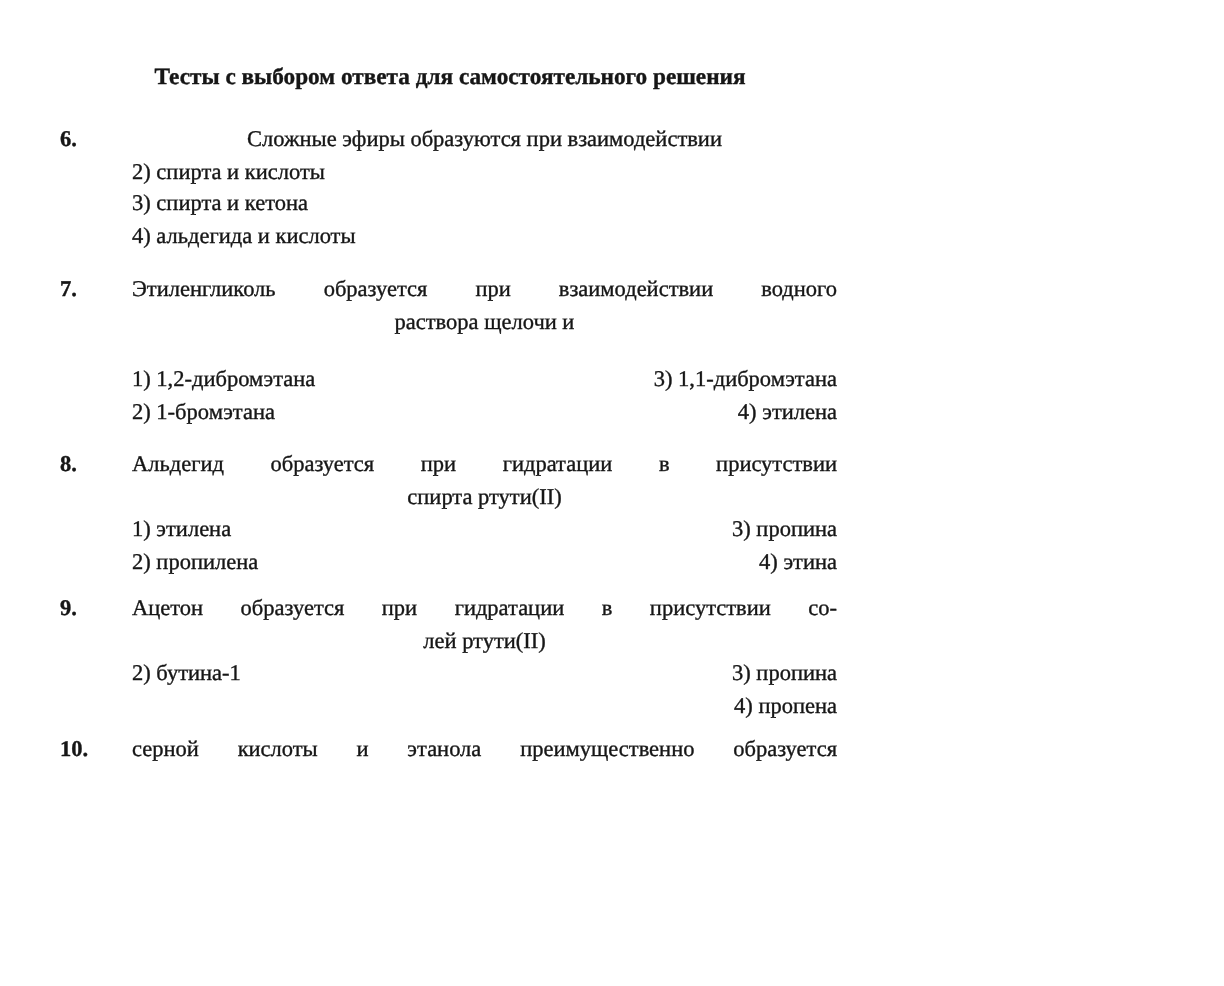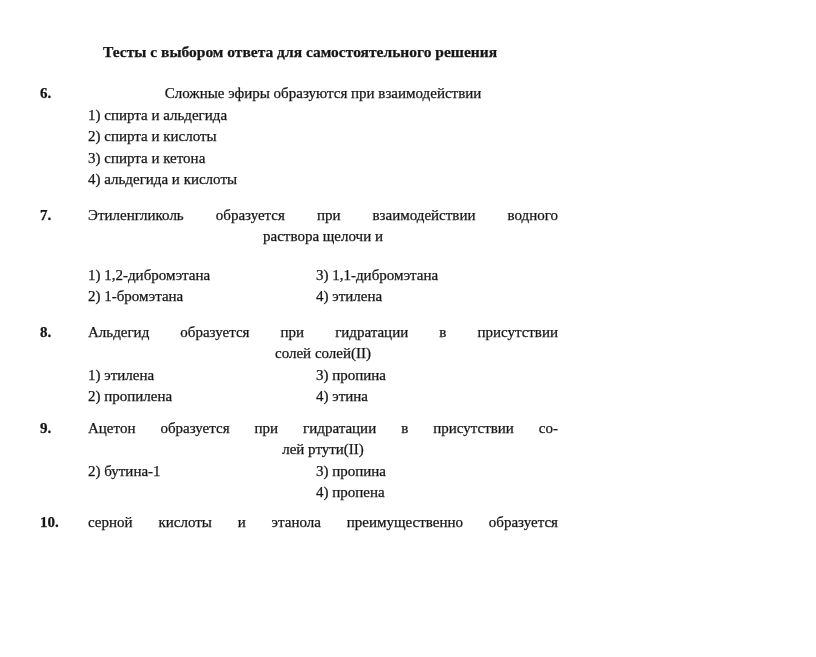--- a/index.html
+++ b/index.html
@@ -55,21 +55,21 @@
   .q-line.just {
     text-align: justify;
     text-align-last: justify;
   }
   .answers-single .answer { text-align: left; }
   .answers-cols {
     display: flex;
   }
   .answers-cols.gap-before { margin-top: 17px; }
   .answers-cols .col-left  { width: 228px; flex: 0 0 228px; }
-  .answers-cols .col-right { flex: 1 1 auto; }
+  .answers-cols .col-right { flex: 1 1 auto; text-align: right; }
   .bottom-accent {
     position: absolute;
     left: 100px;
     top: 647px;
     width: 34px;
     height: 5px;
     background: #3d6fd6;
   }
 </style>
 </head>
@@ -78,21 +78,20 @@
 <div class="canvas">
   <div class="content">
 
     <div class="doc-title">Тесты с выбором ответа для самостоятельного решения</div>
 
     <div class="question m14">
       <div class="q-num">6.</div>
       <div class="q-body">
         <div class="q-line">Сложные эфиры образуются при взаимодействии</div>
         <div class="answers-single">
-          <div class="answer">1) спирта и альдегида</div>
           <div class="answer">2) спирта и кислоты</div>
           <div class="answer">3) спирта и кетона</div>
           <div class="answer">4) альдегида и кислоты</div>
         </div>
       </div>
     </div>
 
     <div class="question m14">
       <div class="q-num">7.</div>
       <div class="q-body">
@@ -108,21 +107,21 @@
             <div class="answer">4) этилена</div>
           </div>
         </div>
       </div>
     </div>
 
     <div class="question m10">
       <div class="q-num">8.</div>
       <div class="q-body">
         <div class="q-line just">Альдегид образуется при гидратации в присутствии</div>
-        <div class="q-line">солей солей(II)</div>
+        <div class="q-line">спирта ртути(II)</div>
         <div class="answers-cols">
           <div class="col-left">
             <div class="answer">1) этилена</div>
             <div class="answer">2) пропилена</div>
           </div>
           <div class="col-right">
             <div class="answer">3) пропина</div>
             <div class="answer">4) этина</div>
           </div>
         </div>

